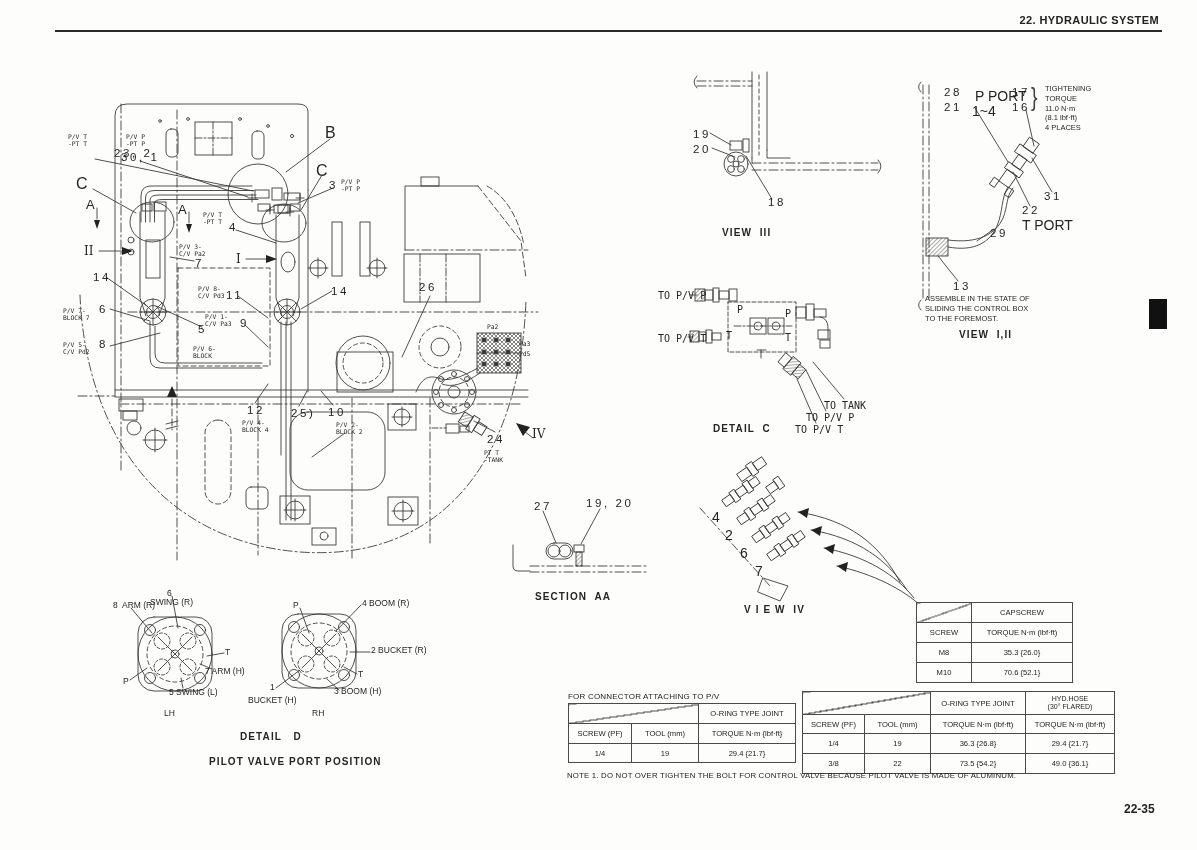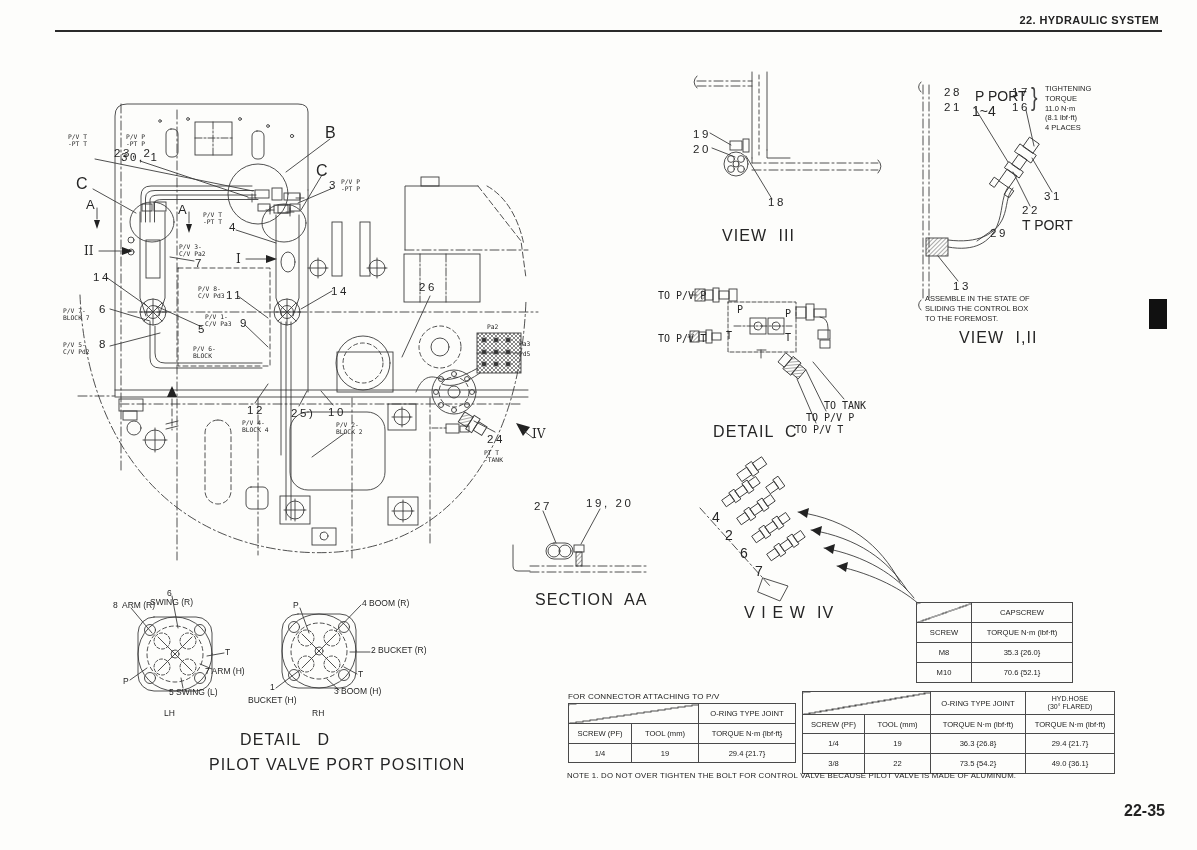--- a/index.html
+++ b/index.html
@@ -3,31 +3,31 @@
 <meta charset="utf-8">
 <style>
   html,body{margin:0;padding:0;background:#e8e8e4;}
   #page{position:relative;width:1197px;height:850px;background:#fdfdfb;font-family:"Liberation Sans",sans-serif;color:#222;overflow:hidden;}
   .abs{position:absolute;}
   
   #hdr-right{position:absolute;right:38px;top:14px;font-size:11px;font-weight:bold;letter-spacing:.4px;}
   #hdr-rule{position:absolute;left:55px;top:30px;width:1107px;border-top:2.2px solid #2a2a2a;}
   #doc-title{position:absolute;left:62px;top:41px;font-size:10.5px;letter-spacing:.2px;}
   #doc-title b{letter-spacing:.6px;}
-  #page-num{position:absolute;left:1124px;top:802px;font-size:16px;font-weight:bold;}
+  #page-num{position:absolute;left:1124px;top:802px;font-size:12px;font-weight:bold;}
   #side-tab{position:absolute;left:1149px;top:299px;width:18px;height:30px;background:#111;}
   
   .lb{position:absolute;white-space:pre;color:#252525;line-height:1.14;}
   .mono6{font-family:"DejaVu Sans Mono",monospace;font-size:6.3px;line-height:1.18;}
   .mono7{font-family:"DejaVu Sans Mono",monospace;font-size:10px;}
   .num{font-size:11.5px;letter-spacing:2.6px;}
   .big{font-size:16px;}
   .med{font-size:13px;}
   .romannum{font-family:"DejaVu Serif",serif;font-size:12px;}
-  .cap{font-size:16px;letter-spacing:1.1px;}
+  .cap{font-size:10px;letter-spacing:1.1px;font-weight:bold;}
   .small{font-size:14px;}
   .small9{font-size:8.5px;}
   .tiny{font-size:7.5px;line-height:1.3;}
   .brace{font-size:26px;font-weight:200;transform:scaleX(.75);transform-origin:left top;color:#444;}
   
   table.tt{border-collapse:collapse;position:absolute;background:#fdfdfb;}
   table.tt td{border:1px solid #4a4a4a;font-size:7.6px;text-align:center;padding:1px 4px;color:#222;}
   table.tt{border:1.6px solid #3a3a3a;}
   td.diag{background:linear-gradient(to bottom right,transparent 48.5%,#4a4a4a 48.5%,#4a4a4a 51.5%,transparent 51.5%);}
   .tbl-title{position:absolute;font-size:8px;letter-spacing:.2px;color:#222;}

